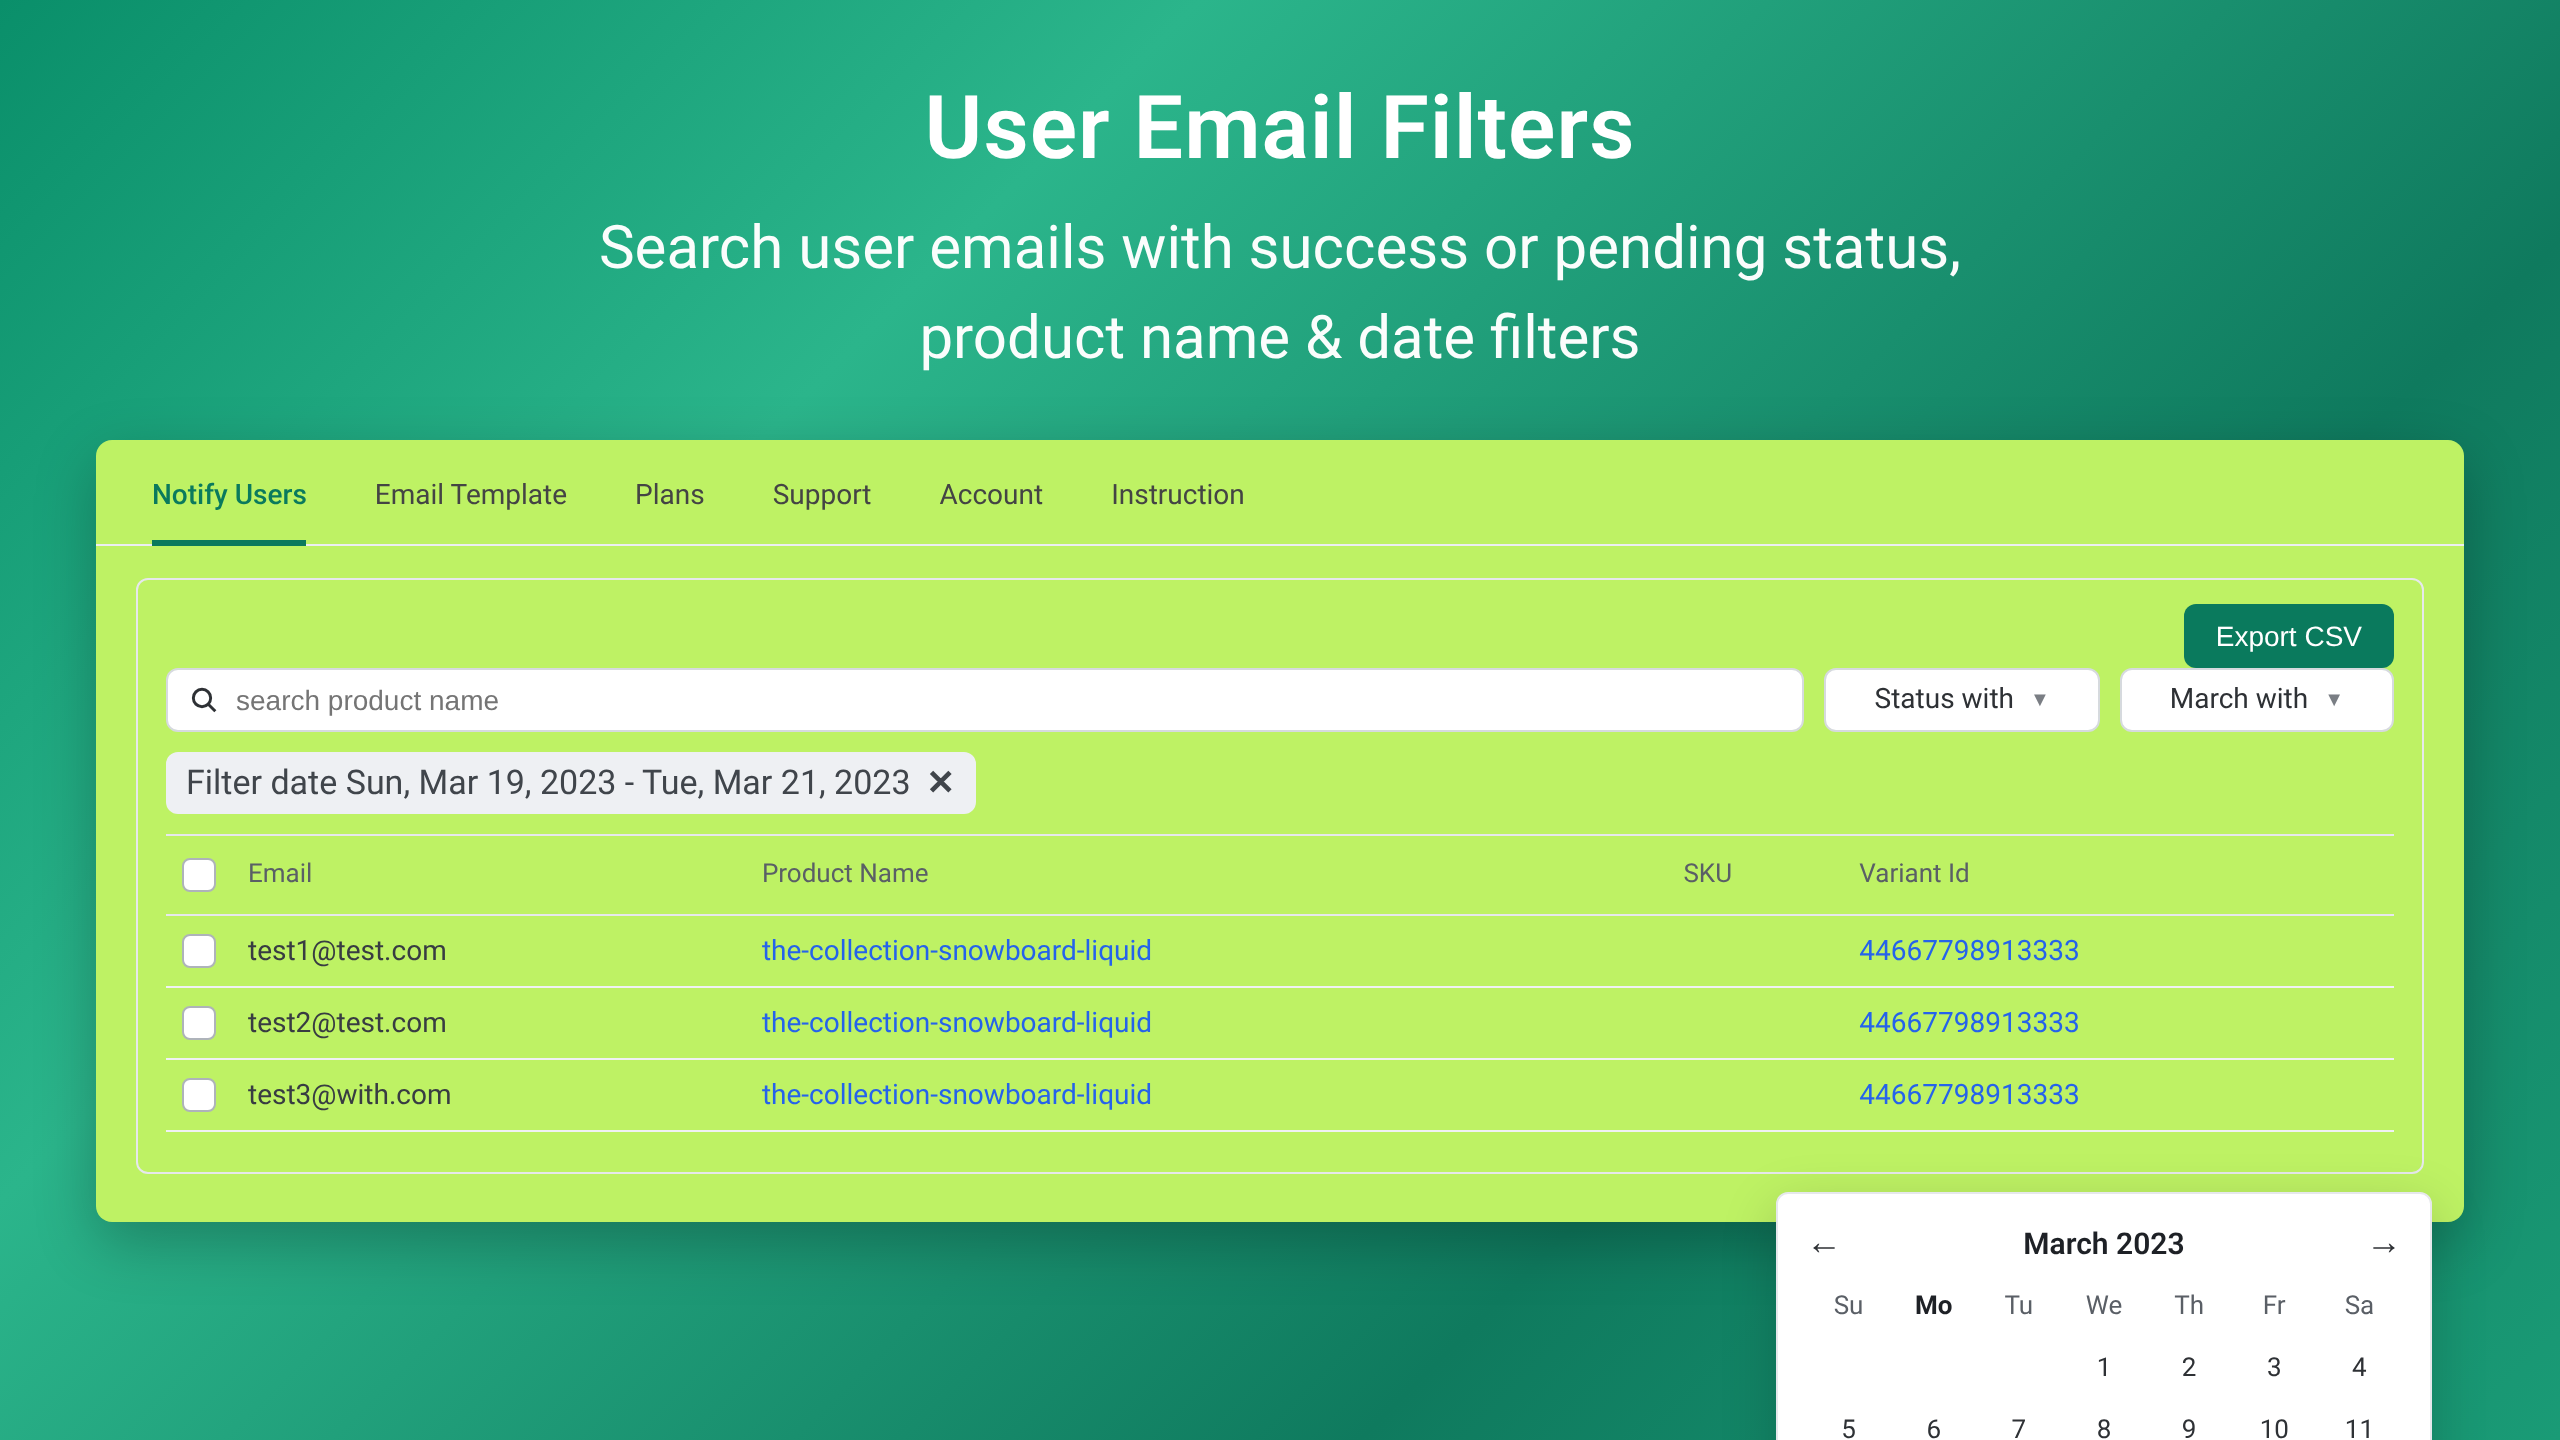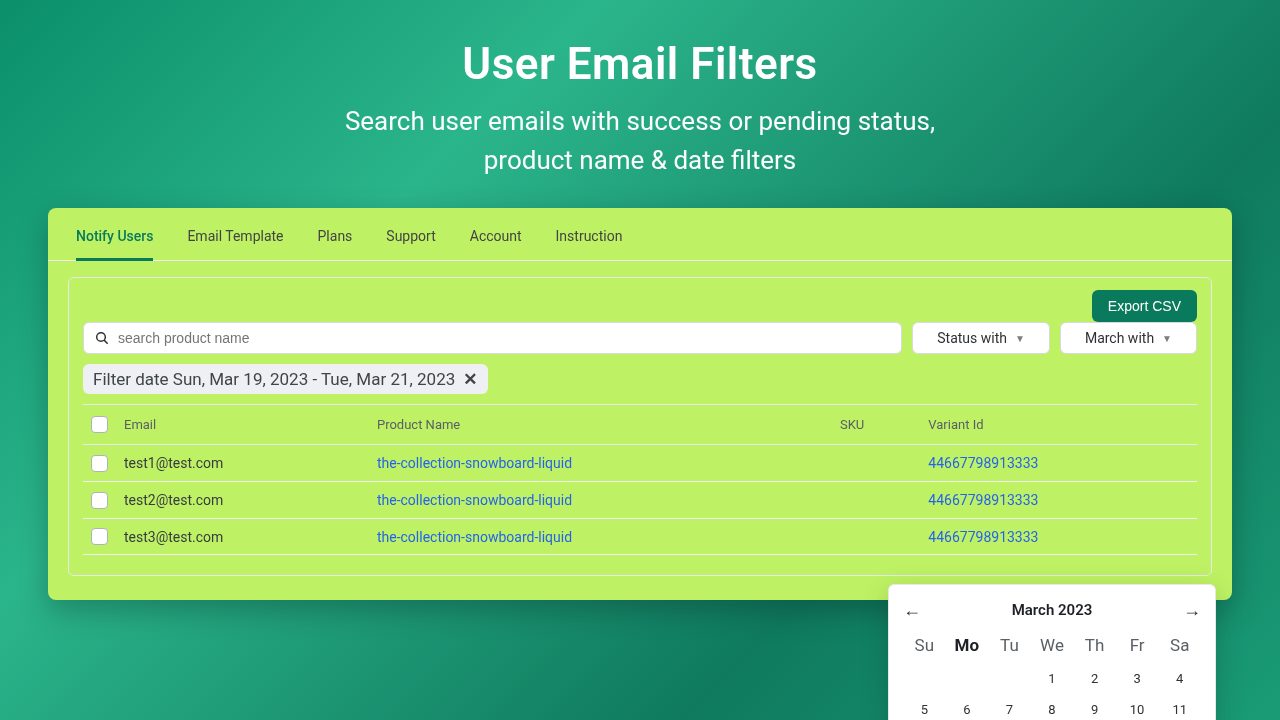--- a/index.html
+++ b/index.html
@@ -4,21 +4,21 @@
 <style>
   * { box-sizing: border-box; margin: 0; padding: 0; }
   body {
     font-family: -apple-system, BlinkMacSystemFont, "Segoe UI", Roboto, Arial, sans-serif;
     width: 1280px; height: 720px;
     background: linear-gradient(135deg, #0a8f6a 0%, #2bb58b 30%, #0f7a5e 70%, #1a9b76 100%);
     overflow: hidden;
   }
   .hero { text-align: center; color: #fff; padding-top: 38px; }
   .hero h1 { font-size: 44px; font-weight: 600; letter-spacing: 0.5px; margin-bottom: 12px; }
-  .hero p { font-size: 26px; font-weight: 400; line-height: 1.5; opacity: 0.98; }
+  .hero p { font-size: 30px; font-weight: 400; line-height: 1.5; opacity: 0.98; }
 
   .card {
     background: #bef264; margin: 28px 48px 0; border-radius: 8px;
     box-shadow: 0 10px 30px rgba(0,0,0,0.25);
     padding: 0 0 24px; position: relative;
   }
 
   .tabbar { display: flex; gap: 34px; padding: 20px 28px 0; border-bottom: 1px solid #eceef1; }
   .tabbar .tab { font-size: 14px; color: #444; padding-bottom: 14px; cursor: pointer; }
   .tabbar .tab.active { color: #0a7a5d; border-bottom: 3px solid #0a7a5d; margin-bottom: -1px; font-weight: 500; }
@@ -68,21 +68,21 @@
   .popover {
     position: absolute; top: 376px; right: 16px;
     width: 328px; background: #fff; border: 1px solid #e6e8ec; border-radius: 6px;
     box-shadow: 0 8px 28px rgba(0,0,0,0.18); padding: 14px 14px 10px;
     z-index: 10;
   }
   .dp-head { display: flex; align-items: center; justify-content: space-between; margin-bottom: 8px; }
   .dp-head .arrow { cursor: pointer; font-size: 18px; color: #2e3135; }
   .dp-head .month { font-size: 15px; font-weight: 600; color: #1e2126; }
   .dp-grid { display: grid; grid-template-columns: repeat(7, 1fr); text-align: center; }
-  .dp-grid .dow { font-size: 17px; color: #5a5f66; font-weight: 400; padding: 6px 0 8px; }
+  .dp-grid .dow { font-size: 13px; color: #5a5f66; font-weight: 400; padding: 6px 0 8px; }
   .dp-grid .dow.mo { font-weight: 700; color: #1e2126; }
   .dp-grid .day { font-size: 13px; color: #2e3135; padding: 8px 0; cursor: pointer; position: relative; }
 </style>
 </head>
 <body>
 
 <div class="hero">
   <h1>User Email Filters</h1>
   <p>
     <span>Search user emails with success or pending status,</span><br>
@@ -152,21 +152,21 @@
           </tr>
           <tr>
             <td><span class="chk"></span></td>
             <td>test2@test.com</td>
             <td><a href="#" class="link">the-collection-snowboard-liquid</a></td>
             <td></td>
             <td><a href="#" class="link">44667798913333</a></td>
           </tr>
           <tr>
             <td><span class="chk"></span></td>
-            <td>test3@test.com</td>
+            <td>test3@with.com</td>
             <td><a href="#" class="link">the-collection-snowboard-liquid</a></td>
             <td></td>
             <td><a href="#" class="link">44667798913333</a></td>
           </tr>
         </tbody>
     </table>
   </div>
 
   <div class="popover">
     <div class="dp-head">

